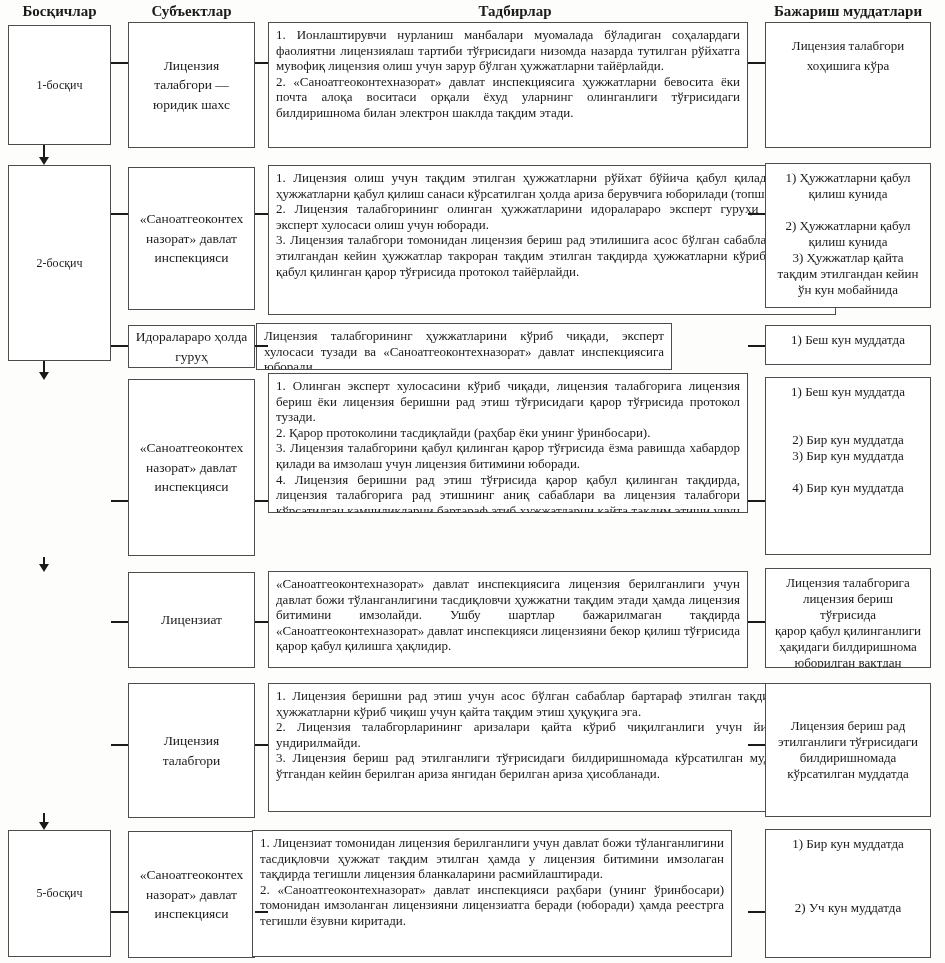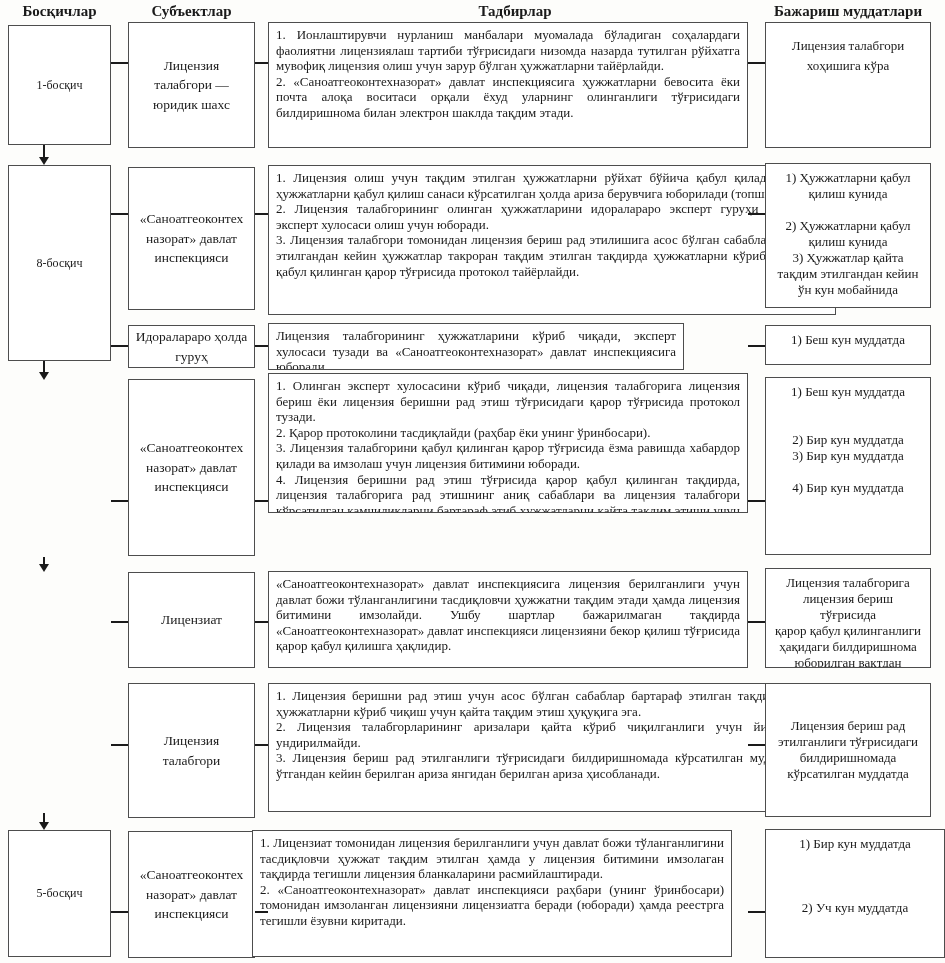--- a/index.html
+++ b/index.html
@@ -64,21 +64,21 @@
   <div class="box acts" style="left:268px;top:22px;width:480px;height:126px">1. Ионлаштирувчи нурланиш манбалари муомалада бўладиган соҳалардаги фаолиятни лицензиялаш тартиби тўғрисидаги низомда назарда тутилган рўйхатга мувофиқ лицензия олиш учун зарур бўлган ҳужжатларни тайёрлайди.
 2. «Саноатгеоконтехназорат» давлат инспекциясига ҳужжатларни бевосита ёки почта алоқа воситаси орқали ёхуд уларнинг олинганлиги тўғрисидаги билдиришнома билан электрон шаклда тақдим этади.</div>
   <div class="box deadline loose" style="left:765px;top:22px;width:166px;height:126px">Лицензия талабгори
 хоҳишига кўра</div>
   <div class="hline" style="left:111px;top:62px;width:17px"></div>
   <div class="hline" style="left:255px;top:62px;width:13px"></div>
   <div class="hline" style="left:748px;top:62px;width:17px"></div>
   <div class="vline" style="left:43px;top:145px;height:13px"></div>
   <div class="ahead" style="left:39px;top:157px"></div>
 
-  <div class="box stage" style="left:8px;top:165px;width:103px;height:196px">8-босқич</div>
+  <div class="box stage" style="left:8px;top:165px;width:103px;height:196px">2-босқич</div>
 
   <div class="box subject" style="left:128px;top:167px;width:127px;height:143px">«Саноатгеоконтех
 назорат» давлат
 инспекцияси</div>
   <div class="box acts" style="left:268px;top:165px;width:568px;height:150px">1. Лицензия олиш учун тақдим этилган ҳужжатларни рўйхат бўйича қабул қилади, нусхаси ҳужжатларни қабул қилиш санаси кўрсатилган ҳолда ариза берувчига юборилади (топширилади).
 2. Лицензия талабгорининг олинган ҳужжатларини идоралараро эксперт гуруҳи аъзоларига эксперт хулосаси олиш учун юборади.
 3. Лицензия талабгори томонидан лицензия бериш рад этилишига асос бўлган сабаблар бартараф этилгандан кейин ҳужжатлар такроран тақдим этилган тақдирда ҳужжатларни кўриб чиқади ва қабул қилинган қарор тўғрисида протокол тайёрлайди.</div>
   <div class="box deadline" style="left:765px;top:163px;width:166px;height:145px">1) Ҳужжатларни қабул
 қилиш кунида
 
@@ -86,21 +86,21 @@
 қилиш кунида
 3) Ҳужжатлар қайта
 тақдим этилгандан кейин
 ўн кун мобайнида</div>
   <div class="hline" style="left:111px;top:213px;width:17px"></div>
   <div class="hline" style="left:255px;top:213px;width:13px"></div>
   <div class="hline" style="left:748px;top:213px;width:17px"></div>
 
   <div class="box subject" style="left:128px;top:325px;width:127px;height:43px">Идоралараро ҳолда
 гуруҳ</div>
-  <div class="box acts" style="left:268px;top:323px;width:416px;height:47px">Лицензия талабгорининг ҳужжатларини кўриб чиқади, эксперт хулосаси тузади ва «Саноатгеоконтехназорат» давлат инспекциясига юборади.</div>
+  <div class="box acts" style="left:256px;top:323px;width:416px;height:47px">Лицензия талабгорининг ҳужжатларини кўриб чиқади, эксперт хулосаси тузади ва «Саноатгеоконтехназорат» давлат инспекциясига юборади.</div>
   <div class="box deadline" style="left:765px;top:325px;width:166px;height:40px">1) Беш кун муддатда</div>
   <div class="hline" style="left:111px;top:345px;width:17px"></div>
   <div class="hline" style="left:255px;top:345px;width:13px"></div>
   <div class="hline" style="left:748px;top:345px;width:17px"></div>
   <div class="vline" style="left:43px;top:361px;height:12px"></div>
   <div class="ahead" style="left:39px;top:372px"></div>
 
   <div class="box subject" style="left:128px;top:379px;width:127px;height:177px">«Саноатгеоконтех
 назорат» давлат
 инспекцияси</div>
@@ -148,21 +148,21 @@
   <div class="hline" style="left:748px;top:744px;width:17px"></div>
   <div class="vline" style="left:43px;top:813px;height:10px"></div>
   <div class="ahead" style="left:39px;top:822px"></div>
 
   <div class="box stage" style="left:8px;top:830px;width:103px;height:127px">5-босқич</div>
   <div class="box subject" style="left:128px;top:831px;width:127px;height:127px">«Саноатгеоконтех
 назорат» давлат
 инспекцияси</div>
   <div class="box acts" style="left:252px;top:830px;width:480px;height:127px">1. Лицензиат томонидан лицензия берилганлиги учун давлат божи тўланганлигини тасдиқловчи ҳужжат тақдим этилган ҳамда у лицензия битимини имзолаган тақдирда тегишли лицензия бланкаларини расмийлаштиради.
 2. «Саноатгеоконтехназорат» давлат инспекцияси раҳбари (унинг ўринбосари) томонидан имзоланган лицензияни лицензиатга беради (юборади) ҳамда реестрга тегишли ёзувни киритади.</div>
-  <div class="box deadline" style="left:765px;top:829px;width:180px;height:129px">1) Бир кун муддатда
+  <div class="box deadline" style="left:765px;top:829px;width:166px;height:129px">1) Бир кун муддатда
 
 
 
 2) Уч кун муддатда</div>
   <div class="hline" style="left:111px;top:911px;width:17px"></div>
   <div class="hline" style="left:255px;top:911px;width:13px"></div>
   <div class="hline" style="left:748px;top:911px;width:17px"></div>
 
 </div>
 

